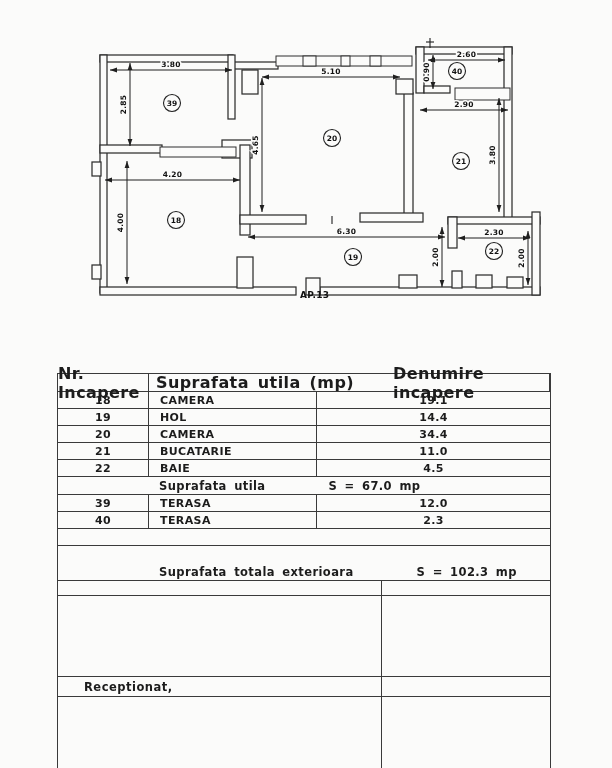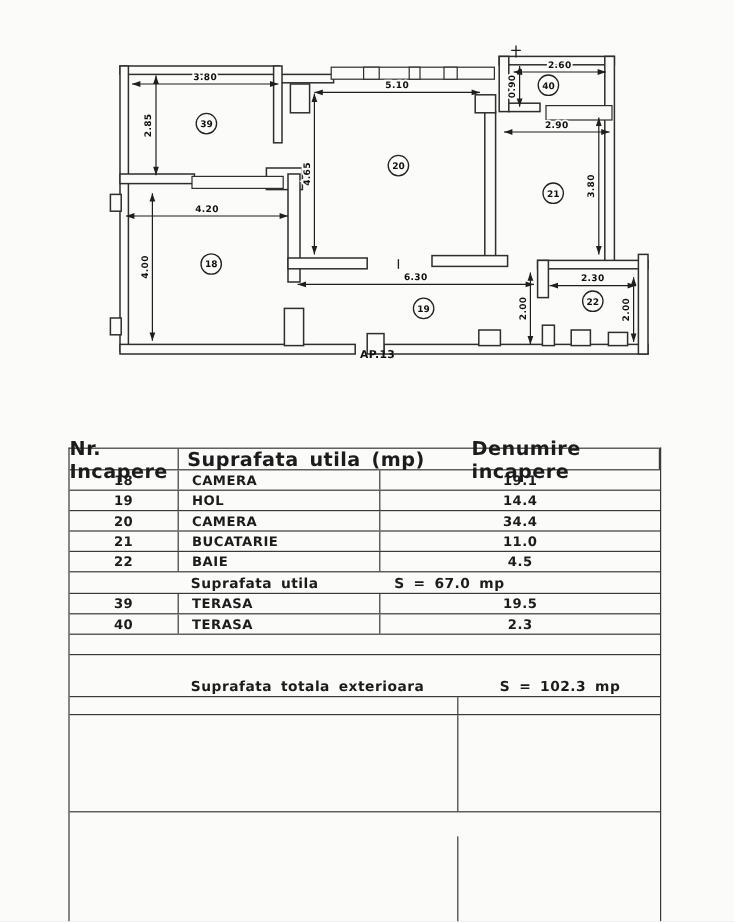--- a/index.html
+++ b/index.html
@@ -199,21 +199,21 @@
     </div>
 
     <div class="trow spanrow" style="top:103px;height:18px;">
       <span>Suprafata utila</span>
       <span class="val">S = 67.0 mp</span>
     </div>
 
     <div class="trow" style="top:121px;height:17px;">
       <div class="cell c1">39</div>
       <div class="cell c2">TERASA</div>
-      <div class="cell c3">19.5</div>
+      <div class="cell c3">12.0</div>
     </div>
     <div class="trow" style="top:138px;height:17px;">
       <div class="cell c1">40</div>
       <div class="cell c2">TERASA</div>
       <div class="cell c3">2.3</div>
     </div>
 
     <div class="trow" style="top:155px;height:17px;"></div>
 
     <div class="trow spanrow" style="top:190px;height:17px;">
@@ -221,19 +221,23 @@
       <span class="val">S = 102.3 mp</span>
     </div>
 
     <div class="trow" style="top:207px;height:15px;">
       <div class="vd"></div>
     </div>
     <div class="trow" style="top:222px;height:81px;">
       <div class="vd"></div>
     </div>
 
+    <div class="trow recept" style="top:303px;height:20px;">
+      <span>Receptionat,</span>
+      <div class="vd"></div>
+    </div>
 
     <div class="trow" style="top:323px;height:72px;border-bottom:none;">
       <div class="vd"></div>
     </div>
 
   </div>
 </div>
 
 </body></html>

